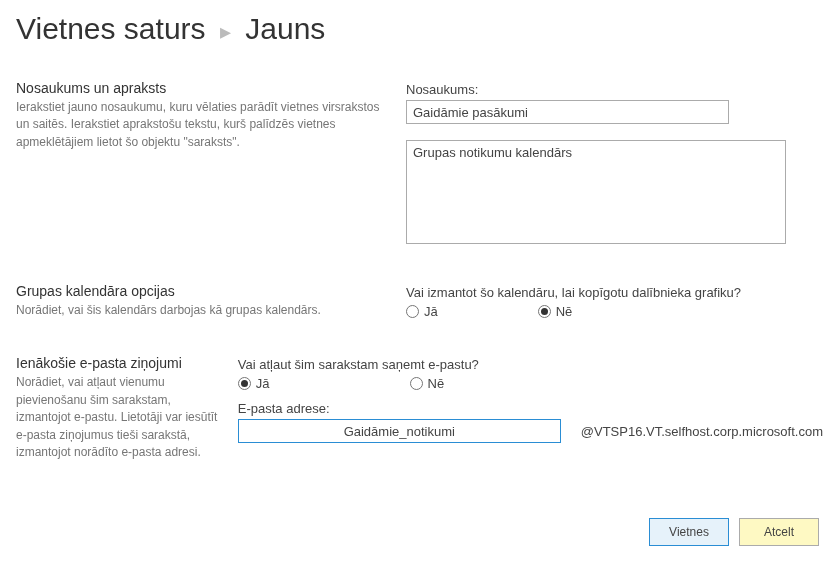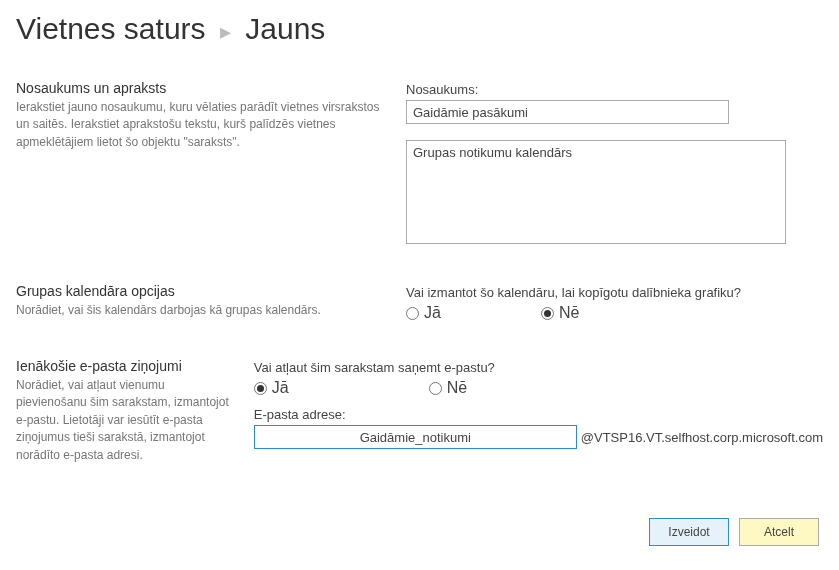--- a/index.html
+++ b/index.html
@@ -78,21 +78,21 @@
   .spacer-h { height: 16px; }
   .radio-row {
     display: flex;
     align-items: center;
     margin-top: 4px;
   }
   .radio-group {
     display: inline-flex;
     align-items: center;
     margin-right: 100px;
-    font-size: 16px;
+    font-size: 13px;
   }
   .radio-group.tight { margin-right: 140px; }
   .radio {
     width: 13px;
     height: 13px;
     border: 1px solid #767676;
     border-radius: 50%;
     margin-right: 5px;
     display: inline-flex;
     align-items: center;
@@ -106,21 +106,21 @@
     background: #333;
     border-radius: 50%;
   }
   .email-row {
     display: flex;
     align-items: center;
   }
   .email-domain {
     font-size: 13px;
     color: #444;
-    margin-left: 4px;
+    margin-left: 20px;
   }
   .buttons {
     position: absolute;
     right: 20px;
     top: 518px;
     display: flex;
     gap: 10px;
   }
   button {
     width: 80px;
@@ -200,15 +200,15 @@
     <div style="height:8px"></div>
     <div class="field-label">E-pasta adrese:</div>
     <div class="email-row">
       <input type="text" class="focused email-input" value="Gaidāmie_notikumi" style="">
       <span class="email-domain">@VTSP16.VT.selfhost.corp.microsoft.com</span>
     </div>
   </div>
 </div>
 
 <div class="buttons">
-  <button class="primary">Izveidot</button>
+  <button class="primary">Vietnes</button>
   <button>Atcelt</button>
 </div>
 
 </body></html>

